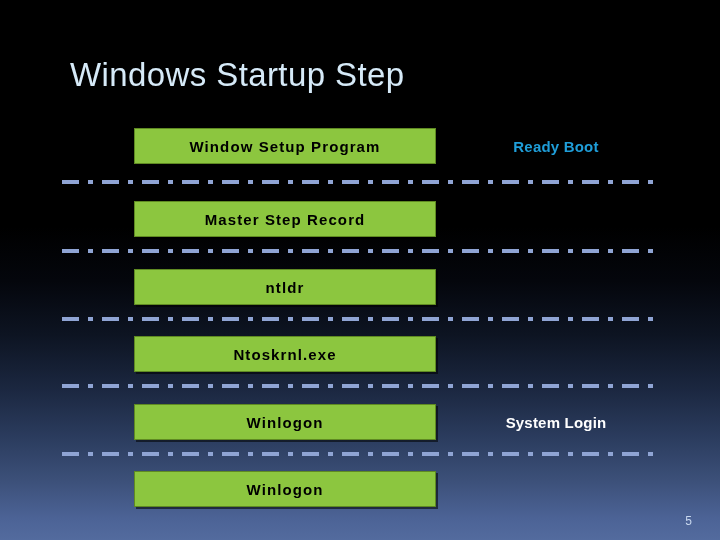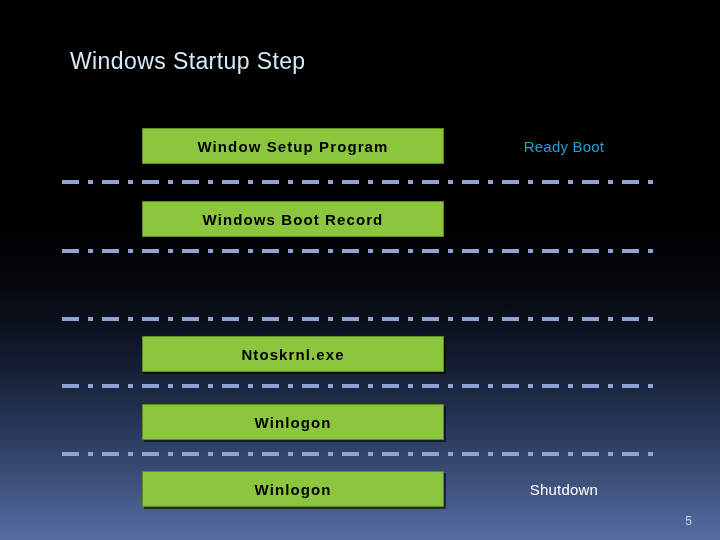--- a/index.html
+++ b/index.html
@@ -29,32 +29,32 @@
         #3c5079 89%,
         #4c6396 96%,
         #536b9e 100%);
     overflow: hidden;
   }
 
   
   #title {
     position: absolute;
     left: 70px;
-    top: 48px;
-    font-size: 23px;
+    top: 56px;
+    font-size: 33px;
     font-weight: 400;
     letter-spacing: 0.4px;
     color: #d6eaf8;
     white-space: nowrap;
   }
 
   
   .row {
     position: absolute;
-    left: 8px;
+    left: 0;
     width: 592px;
     height: 38px;
   }
 
   .green-box {
     position: absolute;
     left: 134px;
     width: 302px;
     height: 36px;
     box-sizing: border-box;
@@ -76,21 +76,21 @@
   .stage-label {
     position: absolute;
     left: 445px;
     width: 222px;
     height: 36px;
     display: flex;
     align-items: center;
     justify-content: center;
     color: #ffffff;
     font-size: 15px;
-    font-weight: normal;
+    font-weight: bold;
     letter-spacing: 0.2px;
     white-space: nowrap;
   }
   .stage-label.accent {
     color: #1f9ed9;
   }
 
   
   .divider {
     position: absolute;
@@ -124,42 +124,45 @@
   <div id="rows-container">
       <div class="row" style="top: 128px;">
         <div class="green-box">
           <span class="green-box-label">Window Setup Program</span>
         </div>
         <div class="stage-label accent">Ready Boot</div>
       </div>
       <div class="divider" style="top: 180px;"></div>
       <div class="row" style="top: 201px;">
         <div class="green-box">
-          <span class="green-box-label">Windows Boot Record</span>
+          <span class="green-box-label">Master Step Record</span>
         </div>
       </div>
       <div class="divider" style="top: 249px;"></div>
       <div class="row" style="top: 269px;">
+        <div class="green-box">
+          <span class="green-box-label">ntldr</span>
+        </div>
       </div>
       <div class="divider" style="top: 317px;"></div>
       <div class="row" style="top: 336px; padding-left: 15px;">
         <div class="green-box">
           <span class="green-box-label">Ntoskrnl.exe</span>
         </div>
       </div>
       <div class="divider" style="top: 384px;"></div>
       <div class="row" style="top: 404px;">
         <div class="green-box">
           <span class="green-box-label">Winlogon</span>
         </div>
+        <div class="stage-label">System Login</div>
       </div>
       <div class="divider" style="top: 452px;"></div>
       <div class="row" style="top: 471px;">
         <div class="green-box">
           <span class="green-box-label">Winlogon</span>
         </div>
-        <div class="stage-label">Shutdown</div>
       </div>
     </div>
 
   <div id="page-number">5</div>
 
 </div>
 
 </body></html>

